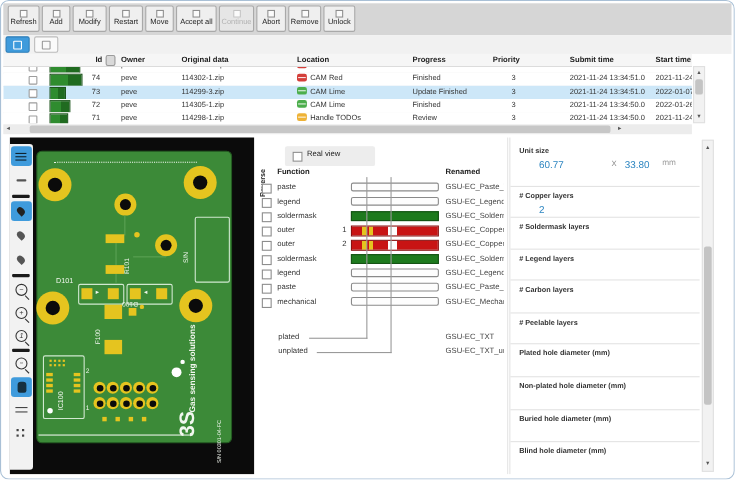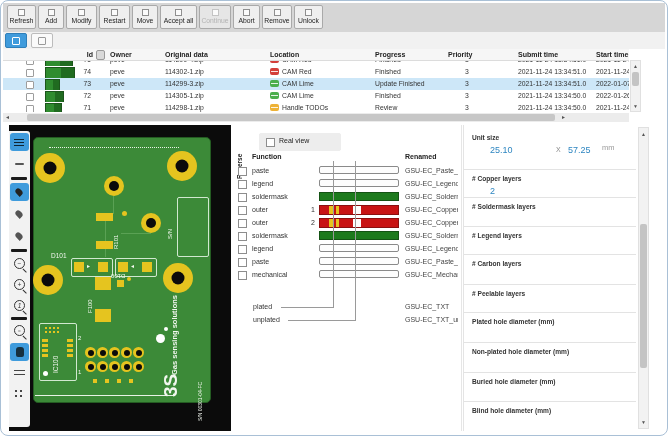--- a/index.html
+++ b/index.html
@@ -469,23 +469,23 @@
     </div>
     <div class="drow" style="top:189px">
       <span class="lfn" style="left:20px">unplated</span>
       <span class="lrn">GSU-EC_TXT_un</span>
     </div>
   </div>
 
   <div class="props">
     <div class="pcard first" style="top:4px;height:40px">
       <span class="plabel">Unit size</span>
-      <span class="pvalue">25.10</span>
+      <span class="pvalue">60.77</span>
       <span class="usz-x">X</span>
-      <span class="usz-h">57.25</span>
+      <span class="usz-h">33.80</span>
       <span class="usz-mm">mm</span>
     </div>
     <div class="pcard" style="top:44px;height:28px">
       <span class="plabel"># Copper layers</span>
       <span class="pvalue">2</span>
     </div>
     <div class="pcard" style="top:72px;height:29px">
       <span class="plabel"># Soldermask layers</span>
       <span class="pvalue"></span>
     </div>

